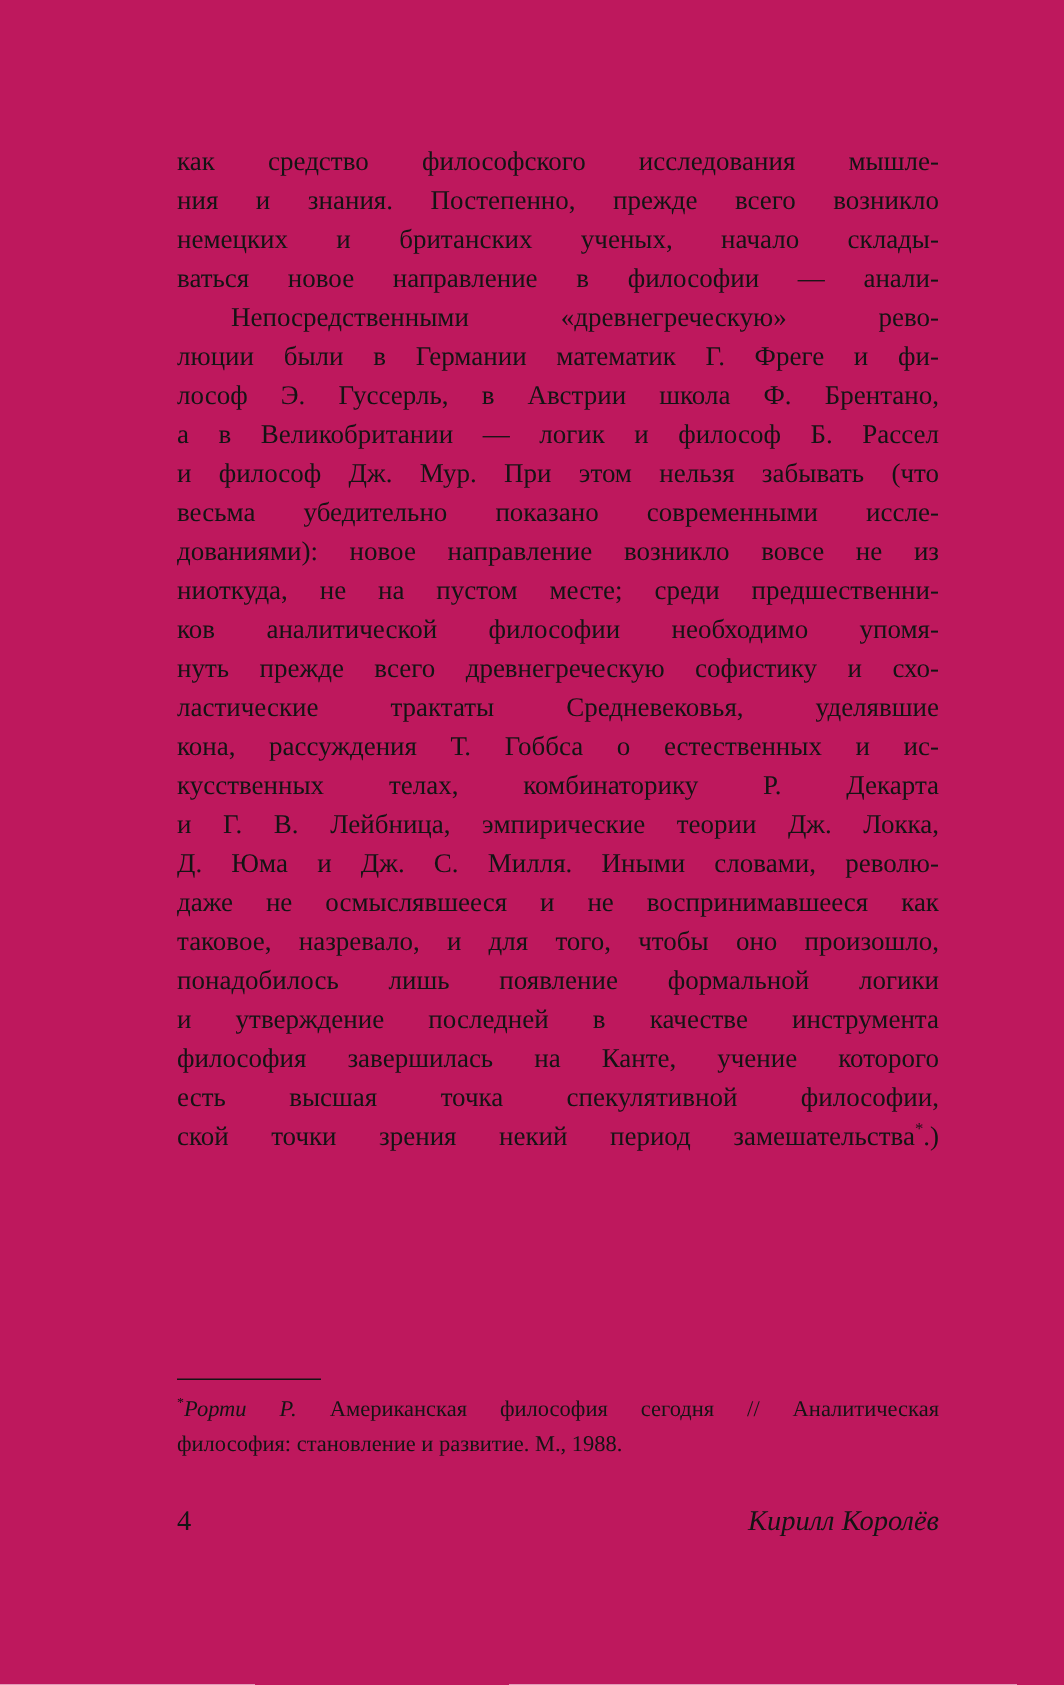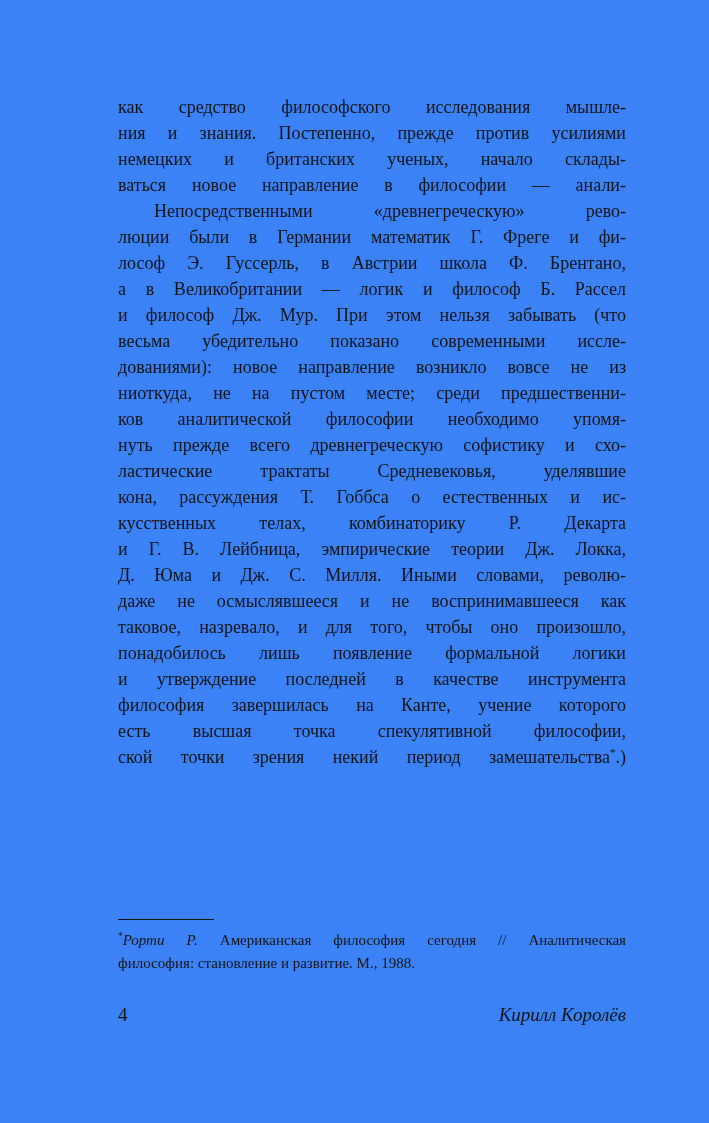--- a/index.html
+++ b/index.html
@@ -1,21 +1,21 @@
 <!DOCTYPE html>
 <html><head>
 <meta charset="utf-8">
 <style>
   * { margin: 0; padding: 0; box-sizing: border-box; }
   html, body { background: #ffffff; }
   .page {
     position: relative;
     width: 709px;
     height: 1123px;
-    background: #3b82f6;
+    background: #be185d;
     font-family: "Liberation Serif", serif;
     color: #141414;
     overflow: hidden;
   }
   .text-block {
     position: absolute;
     left: 118px;
     top: 94px;
     width: 508px;
     font-size: 18px;
@@ -58,21 +58,21 @@
 </style>
 </head>
 <body>
 
 <div class="page">
 
   <main class="text-block">
 
   <div class="para">
         <div class="line">как средство философского исследования мышле-</div>
-        <div class="line">ния и знания. Постепенно, прежде против усилиями</div>
+        <div class="line">ния и знания. Постепенно, прежде всего возникло</div>
         <div class="line">немецких и британских ученых, начало склады-</div>
         <div class="line">ваться новое направление в философии — анали-</div>
       </div>
       <div class="para">
         <div class="line indent">Непосредственными «древнегреческую» рево-</div>
         <div class="line">люции были в Германии математик Г. Фреге и фи-</div>
         <div class="line">лософ Э. Гуссерль, в Австрии школа Ф. Брентано,</div>
         <div class="line">а в Великобритании — логик и философ Б. Рассел</div>
         <div class="line">и философ Дж. Мур. При этом нельзя забывать (что</div>
         <div class="line">весьма убедительно показано современными иссле-</div>

